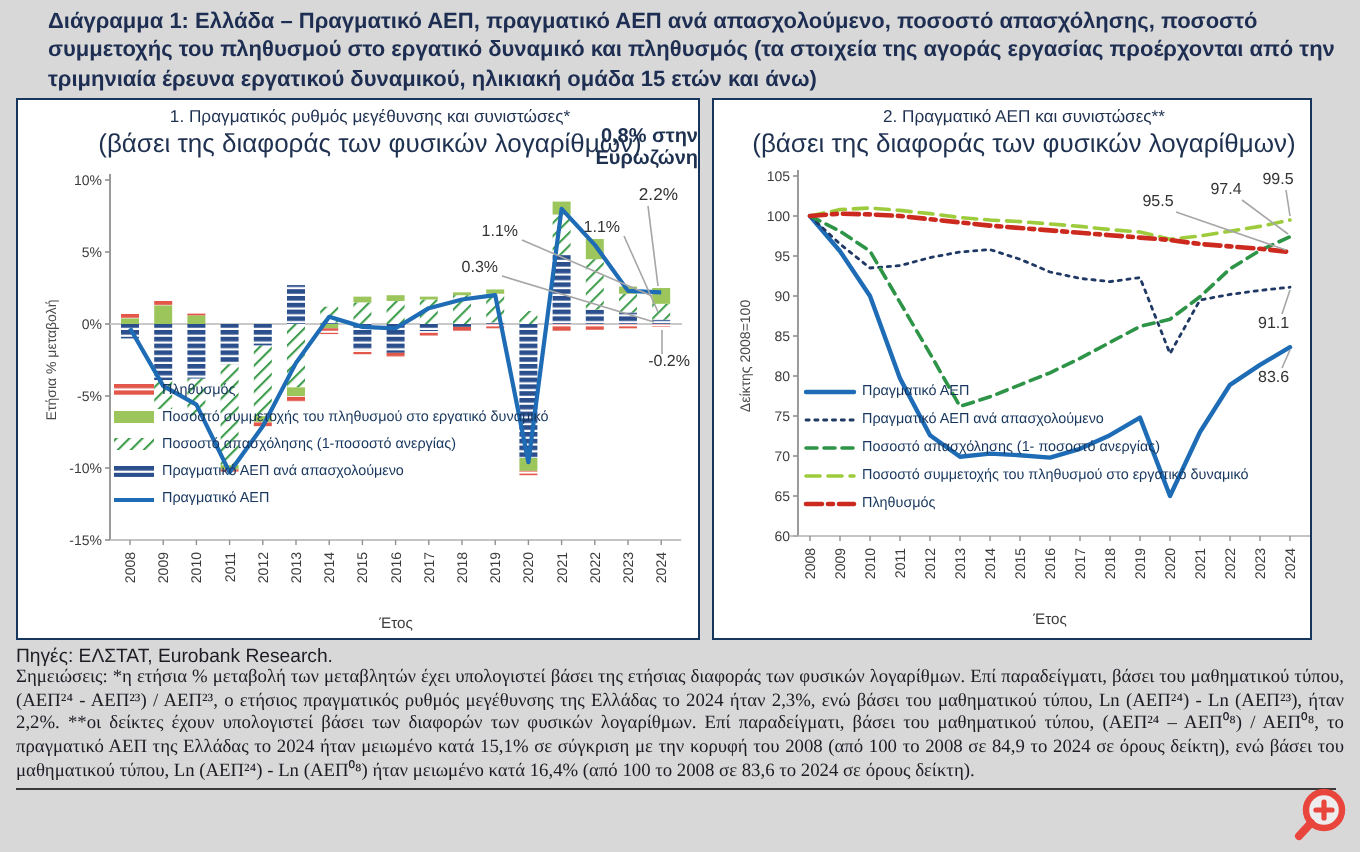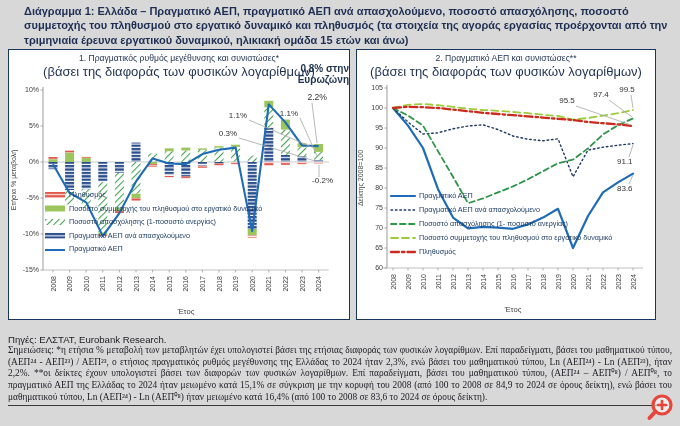--- a/index.html
+++ b/index.html
@@ -2,29 +2,29 @@
 <html><head>
 <meta charset="utf-8">
 <style>
   html,body{margin:0;padding:0;background:#d8d8d8;}
   *{box-sizing:border-box;}
   #stage{position:relative;width:680px;height:426px;background:#d8d8d8;
          font-family:"Liberation Sans",sans-serif;overflow:hidden;}
   .fig-title{padding:4px 10px 2px 24px;font-size:11px;font-weight:bold;line-height:1.3;
              color:#1d2e52;letter-spacing:0px;text-align:left;}
   .charts-row{display:flex;gap:6px;margin:0 8px;align-items:stretch;}
-  .panel{background:#ffffff;border:1.5px solid #17365d;position:relative;height:271px;padding-top:3px;}
+  .panel{background:#ffffff;border:1.5px solid #17365d;position:relative;height:271px;padding-top:3px;padding-left:12px;}
   .panel-left{width:342px;}
   .panel-right{width:300px;}
   .panel-title{text-align:center;font-size:8.6px;color:#1f3150;line-height:1.25;margin:0 4px;}
   .panel-subtitle{text-align:center;font-size:13px;color:#1f3150;line-height:1.2;margin:0 4px 1px 4px;}
   .euro-note{position:absolute;top:13px;right:0;text-align:right;font-size:10px;font-weight:bold;
              color:#1f3150;line-height:1.15;white-space:pre-line;}
   svg.chart{display:block;}
-  .bottom-block{margin:14px 8px 0 8px;color:#1c1c24;}
+  .bottom-block{margin:3px 8px 0 8px;color:#1c1c24;}
   .sources{font-size:9.6px;margin:1px 0 0 0;}
   .notes{font-size:9.4px;line-height:1.24;text-align:justify;margin:0;font-family:Liberation Serif, serif;}
   .bottom-rule{border-top:1.4px solid #3a3a3a;margin:2px 4px 0 0;}
   .zoom-badge{position:absolute;right:4px;bottom:4px;width:30px;height:30px;cursor:pointer;}
 </style>
 </head>
 <body>
 
 <div id="stage">
 

